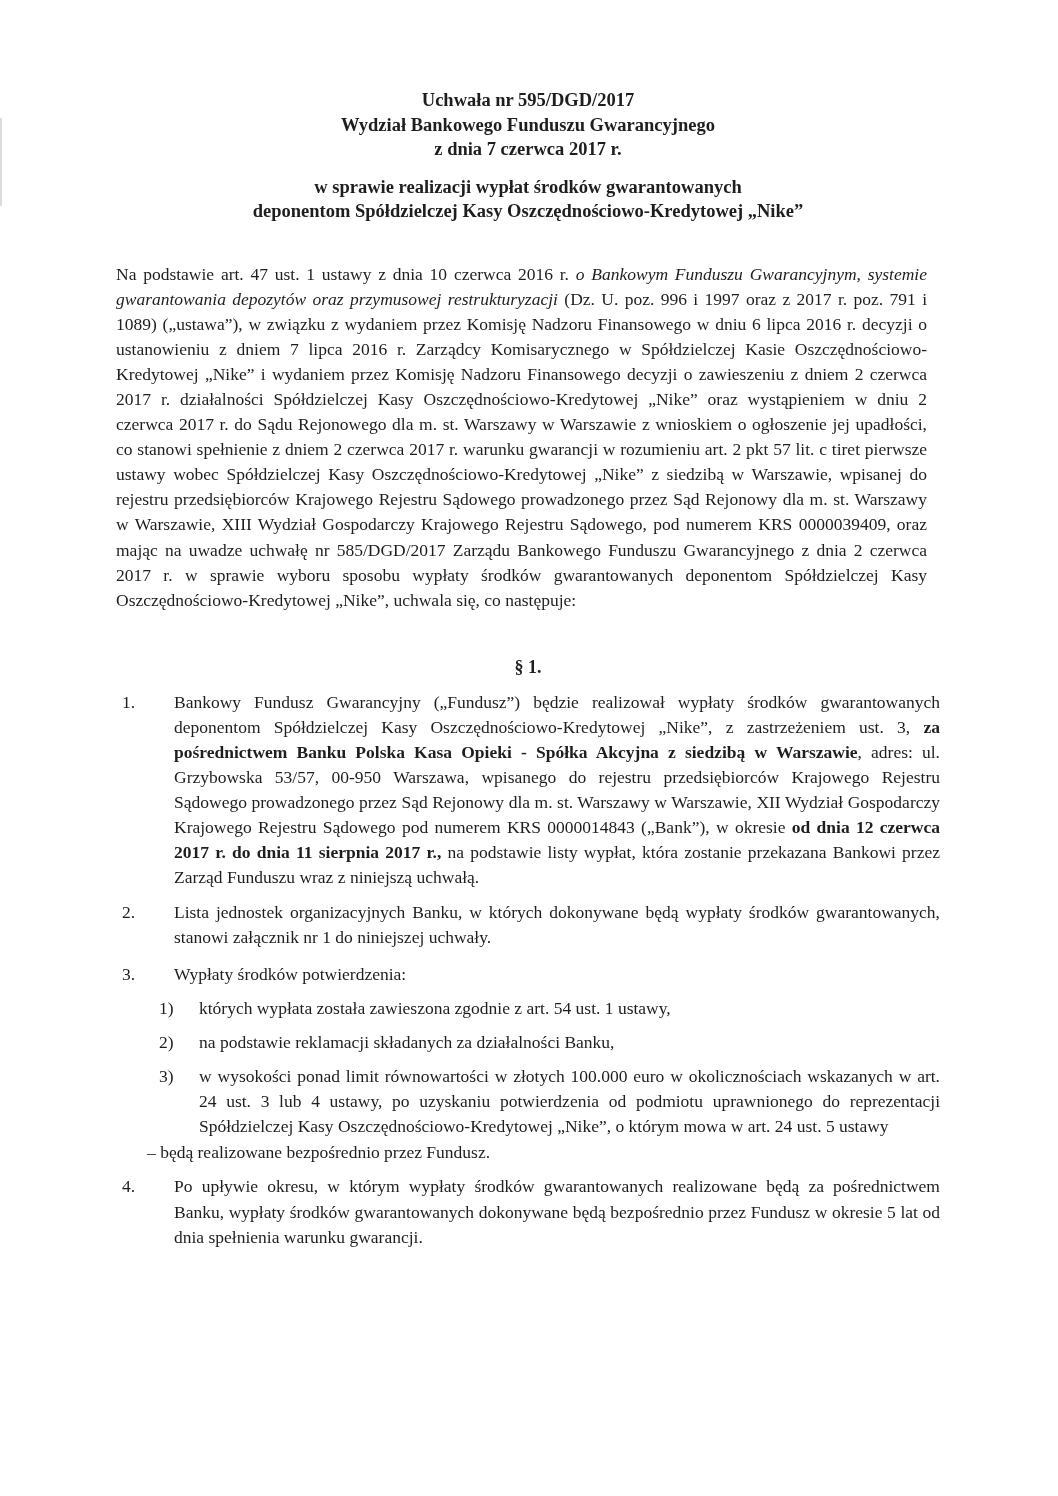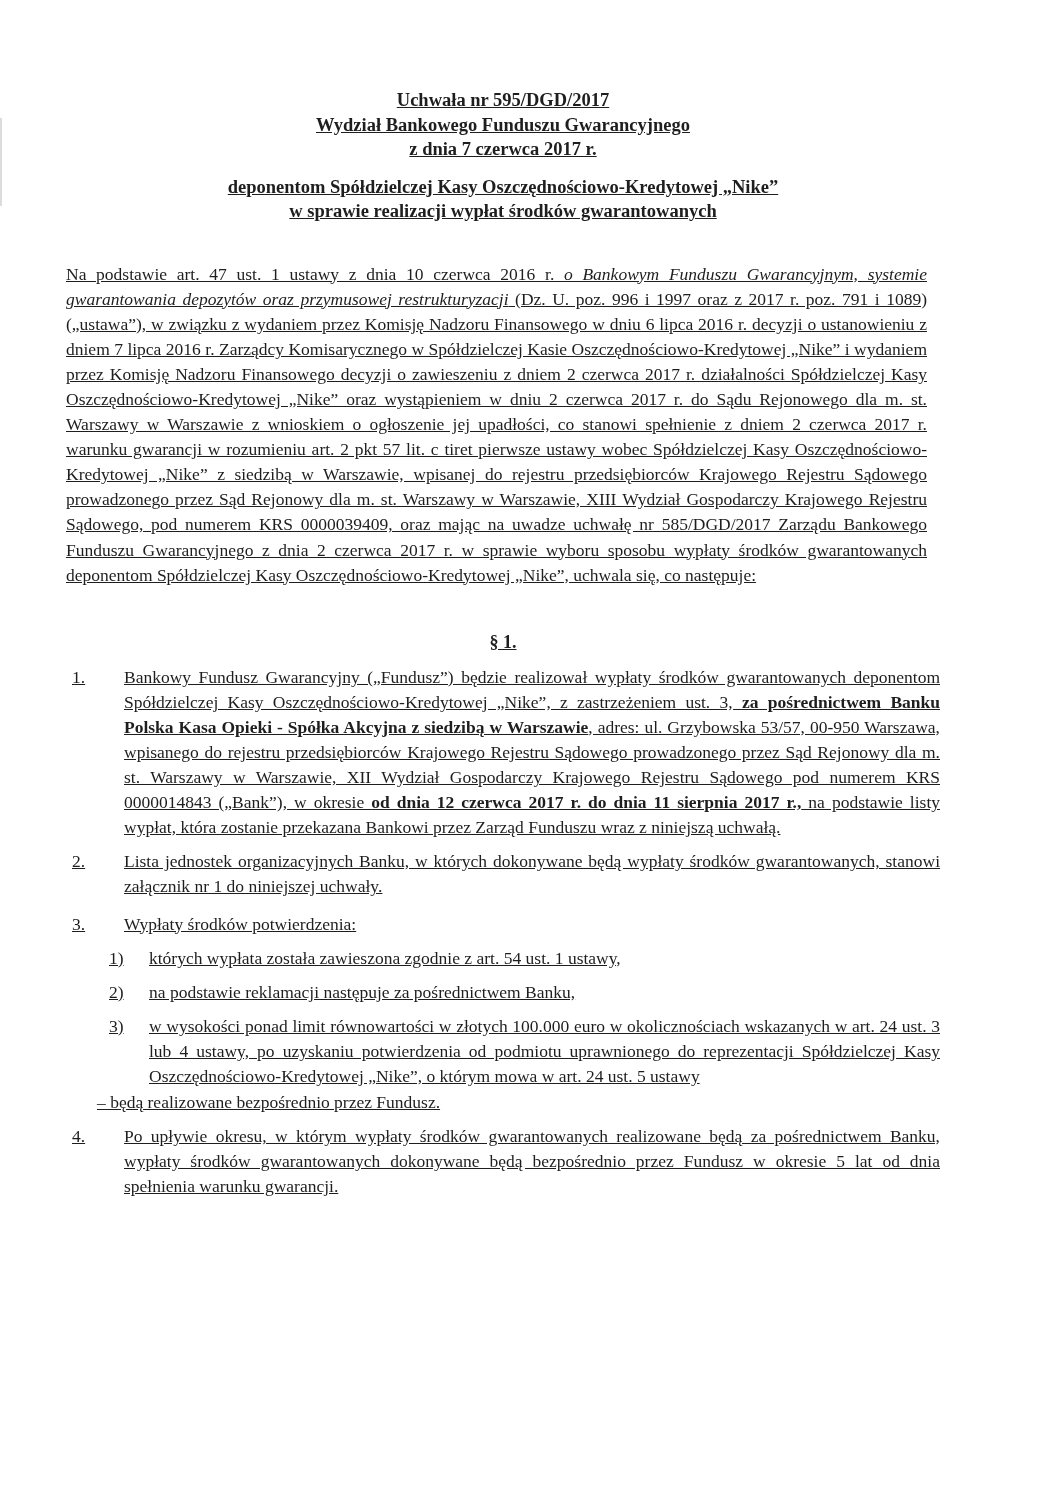--- a/index.html
+++ b/index.html
@@ -4,23 +4,22 @@
 <style>
   html, body { margin: 0; padding: 0; background: #ffffff; }
   .page {
     position: relative;
     width: 1058px;
     height: 1280px;
     box-sizing: border-box;
     background: #ffffff;
     font-family: "Liberation Serif", "DejaVu Serif", serif;
     color: #1e1e1e;
-    padding: 88px 118px 0 66px;
+    padding: 88px 118px 0 116px;
     overflow: hidden;
-    text-decoration: underline;
   }
   .title-block { text-align: center; font-weight: bold; font-size: 18.5px; line-height: 24.5px; }
   .subject-block { text-align: center; font-weight: bold; font-size: 18.5px; line-height: 24.5px; margin-top: 13px; }
   .preamble {
     margin: 38px 13px 0 0;
     font-size: 17.5px;
     line-height: 25.1px;
     text-align: justify;
   }
   .italic { font-style: italic; }
@@ -50,22 +49,22 @@
 
 <div class="page">
 
   <div class="title-block">
     <div>Uchwała nr 595/DGD/2017</div>
     <div>Wydział Bankowego Funduszu Gwarancyjnego</div>
     <div>z dnia 7 czerwca 2017 r.</div>
   </div>
 
   <div class="subject-block">
+    <div>w sprawie realizacji wypłat środków gwarantowanych</div>
     <div>deponentom Spółdzielczej Kasy Oszczędnościowo-Kredytowej „Nike”</div>
-    <div>w sprawie realizacji wypłat środków gwarantowanych</div>
   </div>
 
   <p class="preamble"><span>Na podstawie art. 47 ust. 1 ustawy z dnia 10 czerwca 2016 r. </span><span class="italic">o Bankowym Funduszu Gwarancyjnym, systemie gwarantowania depozytów oraz przymusowej restrukturyzacji</span><span> (Dz. U. poz. 996 i 1997 oraz z 2017 r. poz. 791 i 1089) („ustawa”), w związku z wydaniem przez Komisję Nadzoru Finansowego w dniu 6 lipca 2016 r. decyzji o ustanowieniu z dniem 7 lipca 2016 r. Zarządcy Komisarycznego w Spółdzielczej Kasie Oszczędnościowo-Kredytowej „Nike” i wydaniem przez Komisję Nadzoru Finansowego decyzji o zawieszeniu z dniem 2 czerwca 2017 r. działalności Spółdzielczej Kasy Oszczędnościowo-Kredytowej „Nike” oraz wystąpieniem w dniu 2 czerwca 2017 r. do Sądu Rejonowego dla m. st. Warszawy w Warszawie z wnioskiem o ogłoszenie jej upadłości, co stanowi spełnienie z dniem 2 czerwca 2017 r. warunku gwarancji w rozumieniu art. 2 pkt 57 lit. c tiret pierwsze ustawy wobec Spółdzielczej Kasy Oszczędnościowo-Kredytowej „Nike” z siedzibą w Warszawie, wpisanej do rejestru przedsiębiorców Krajowego Rejestru Sądowego prowadzonego przez Sąd Rejonowy dla m. st. Warszawy w Warszawie, XIII Wydział Gospodarczy Krajowego Rejestru Sądowego, pod numerem KRS 0000039409, oraz mając na uwadze uchwałę nr 585/DGD/2017 Zarządu Bankowego Funduszu Gwarancyjnego z dnia 2 czerwca 2017 r. w sprawie wyboru sposobu wypłaty środków gwarantowanych deponentom Spółdzielczej Kasy Oszczędnościowo-Kredytowej „Nike”, uchwala się, co następuje:</span></p>
 
   <div class="section-heading">§ 1.</div>
 
   <div class="list">
 
     <div class="item">
       <div class="num">1.</div>
@@ -82,21 +81,21 @@
       <div class="body">Wypłaty środków potwierdzenia:</div>
     </div>
 
     <div class="subitem">
       <div class="num">1)</div>
       <div class="body">których wypłata została zawieszona zgodnie z art. 54 ust. 1 ustawy,</div>
     </div>
 
     <div class="subitem">
       <div class="num">2)</div>
-      <div class="body">na podstawie reklamacji następuje za pośrednictwem Banku,</div>
+      <div class="body">na podstawie reklamacji składanych za działalności Banku,</div>
     </div>
 
     <div class="subitem">
       <div class="num">3)</div>
       <div class="body">w wysokości ponad limit równowartości w złotych 100.000 euro w okolicznościach wskazanych w art. 24 ust. 3 lub 4 ustawy, po uzyskaniu potwierdzenia od podmiotu uprawnionego do reprezentacji Spółdzielczej Kasy Oszczędnościowo-Kredytowej „Nike”, o którym mowa w art. 24 ust. 5 ustawy</div>
     </div>
 
     <div class="closing-line">– będą realizowane bezpośrednio przez Fundusz.</div>
 
     <div class="item item-gap">

